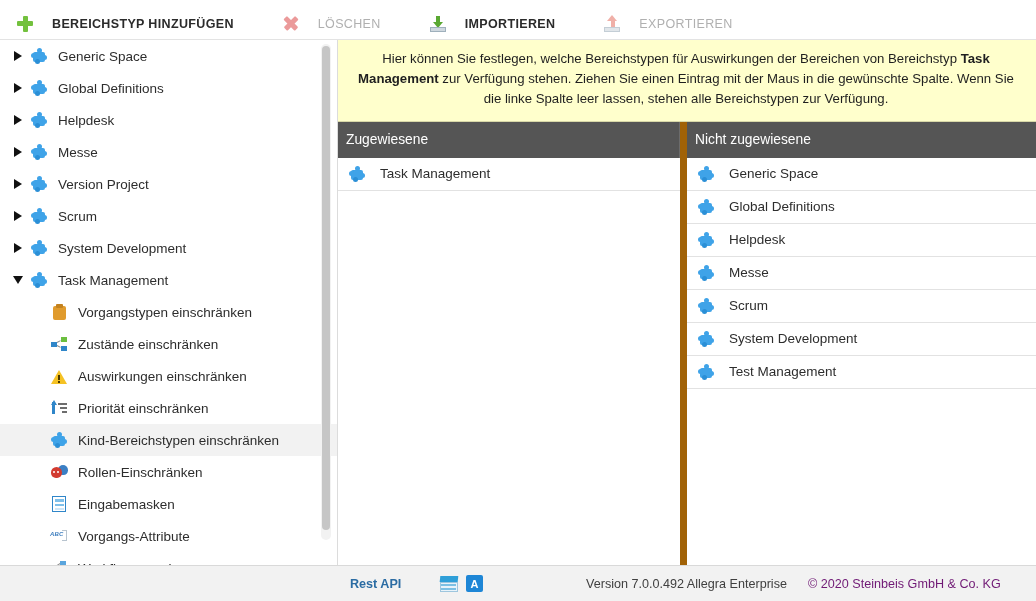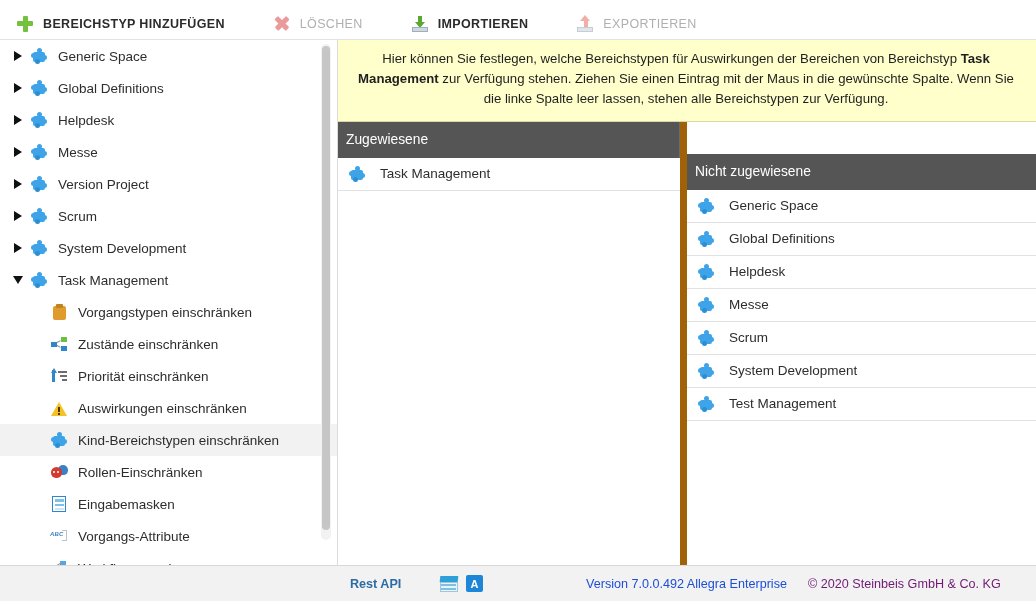--- a/index.html
+++ b/index.html
@@ -24,21 +24,21 @@
     flex: 0 0 40px;
     background: #ffffff;
     border-bottom: 1px solid #e3e3e3;
     display: flex;
     align-items: center;
     padding-left: 16px;
   }
   .tb-btn {
     display: flex;
     align-items: center;
-    gap: 9px;
+    gap: 18px;
     height: 30px;
     padding: 0 12px 0 0;
     margin-right: 36px;
     cursor: pointer;
     user-select: none;
     background: transparent;
     border: 0;
     margin-top: 8px;
   }
   .tb-btn .tb-label {
@@ -217,21 +217,21 @@
   .col.left { border-right: 7px solid #a16207; }
   .col-head {
     height: 36px; flex: 0 0 36px;
     background: #555555;
     color: #ffffff;
     font-size: 13.8px;
     display: flex; align-items: center;
     padding-left: 8px;
     border-right: 1px solid #6b6b6b;
   }
-  .col.right .col-head { border-right: 0; margin-top: 32px; }
+  .col.right .col-head { border-right: 0; }
   .col-list { flex: 1 1 auto; overflow: hidden; }
   .item-row {
     height: 33px;
     display: flex; align-items: center;
     padding-left: 8px;
     border-bottom: 1px solid #e2e2e2;
     font-size: 13.5px;
     color: #2d2d2d;
     cursor: move;
     background: #fff;
@@ -257,21 +257,21 @@
   .footer .f-icons { position: absolute; left: 440px; display:flex; gap:8px; align-items:center; }
   .ico-clap { position:relative; width:18px; height:16px; cursor:pointer; }
   .ico-clap .top { position:absolute; left:0; top:0px; width:18px; height:6px; background:#2f9fd8;
                    transform: skewX(-6deg); }
   .ico-clap .bot { position:absolute; left:0; top:6px; width:18px; height:10px; background:#e8f3fa; border:1px solid #9ec6de; }
   .ico-clap .l1 { position:absolute; left:1px; top:8px; width:15px; height:2px; background:#7cc0e4; }
   .ico-clap .l2 { position:absolute; left:1px; top:12px; width:15px; height:2px; background:#7cc0e4; }
   .ico-a { width:17px; height:17px; background:#1e86d6; border-radius:2px; color:#fff;
            font-size:11px; font-weight:bold; display:flex; align-items:center; justify-content:center;
            cursor:pointer; }
-  .footer .version { position: absolute; left: 586px; color:#1d4ed8; }
+  .footer .version { position: absolute; left: 586px; color:#404040; }
   .footer .copyright { position: absolute; left: 808px; color:#701a75; }
 </style>
 </head>
 <body>
 
 <div id="app">
 
   <div class="toolbar">
 
     <div class="tb-btn">
@@ -443,39 +443,39 @@
                 <i class="ln2"></i>
                 <i class="s1"></i>
                 <i class="s2"></i>
                 <i class="s3"></i>
               </span>
             </span>
             <span class="t-label">Zustände einschränken</span>
           </div>
           <div class="tree-row child">
             <span class="ico-slot">
+              <span class="ico-warn">
+                <i class="tri"></i>
+                <i class="bang"></i>
+                <i class="dot"></i>
+              </span>
+            </span>
+            <span class="t-label">Auswirkungen einschränken</span>
+          </div>
+          <div class="tree-row child">
+            <span class="ico-slot">
               <span class="ico-prio">
                 <i class="ar"></i>
                 <i class="arh"></i>
                 <i class="l l1"></i>
                 <i class="l l2"></i>
                 <i class="l l3"></i>
               </span>
             </span>
             <span class="t-label">Priorität einschränken</span>
-          </div>
-          <div class="tree-row child">
-            <span class="ico-slot">
-              <span class="ico-warn">
-                <i class="tri"></i>
-                <i class="bang"></i>
-                <i class="dot"></i>
-              </span>
-            </span>
-            <span class="t-label">Auswirkungen einschränken</span>
           </div>
           <div class="tree-row child selected">
             <span class="ico-slot">
               <span class="puzzle">
                 <i class="pz-body"></i>
                 <i class="pz-t"></i>
                 <i class="pz-l"></i>
                 <i class="pz-r"></i>
                 <i class="pz-b"></i>
               </span>

